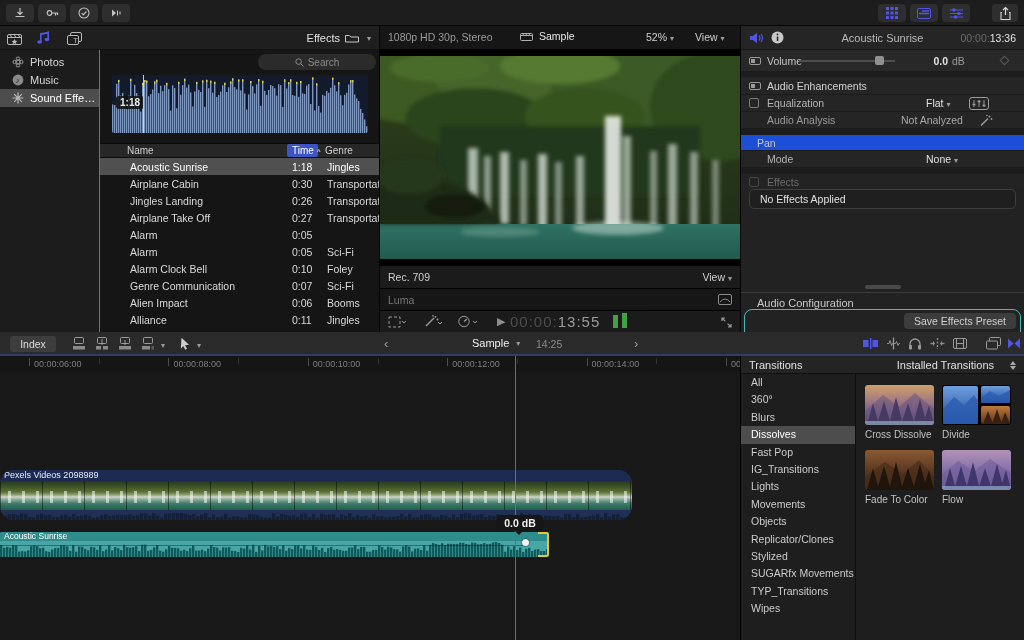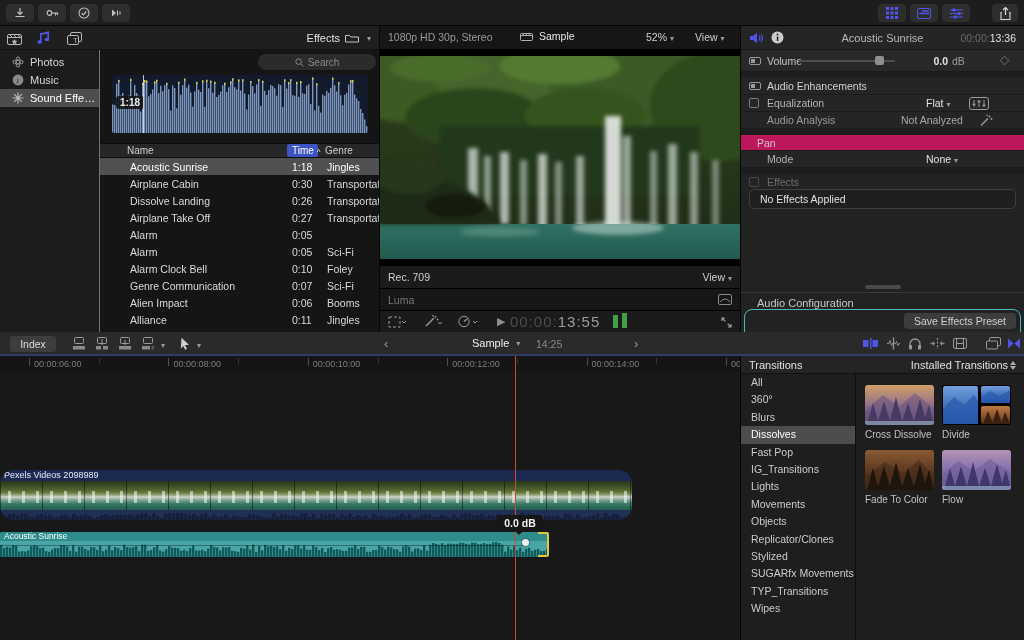--- a/index.html
+++ b/index.html
@@ -103,21 +103,21 @@
   .trim-bracket { position:absolute; left:538px; top:176px; width:11px; height:25px; border:2px solid var(--trimy,#e6c832); border-left:none; border-radius:0 3px 3px 0; }
   .fade-dot { position:absolute; left:522px; top:183px; width:7px; height:7px; border-radius:50%; background:#f2f2f2; box-shadow:0 0 2px rgba(0,0,0,.8); }
   .playhead { position:absolute; left:515px; top:0; width:1px; height:284px; background:var(--playhead,#cc4b2e); }
   .db-tooltip { position:absolute; left:497px; top:159px; width:46px; height:16px; background:#161616; border-radius:4px; color:#f2f2f2; font-size:10.5px; font-weight:bold; text-align:center; line-height:16px; }
   .db-tooltip:after { content:""; position:absolute; left:18px; bottom:-4px; border:4px solid transparent; border-top-color:#161616; border-bottom:none; }
 
   
   .trans-panel { position:absolute; left:740px; top:356px; width:284px; height:348px; background:#1e1e1e; border-left:1px solid #000; }
   .tp-head { position:absolute; left:0; top:0; width:100%; height:18px; background:#242424; border-bottom:1px solid #101010; font-size:11px; }
   .tp-title { position:absolute; left:8px; top:3px; color:#e0e0e0; }
-  .tp-filter { position:absolute; right:8px; top:3px; color:#e0e0e0; display:flex; gap:2px; align-items:center; }
+  .tp-filter { position:absolute; right:8px; top:3px; color:#e0e0e0; display:flex; gap:16px; align-items:center; }
   .updown { display:flex; flex-direction:column; gap:1px; }
   .updown i { width:0; height:0; border-left:3px solid transparent; border-right:3px solid transparent; }
   .updown i.u { border-bottom:4px solid #aaa; } .updown i.d { border-top:4px solid #aaa; }
   .tp-cats { position:absolute; left:0; top:18px; width:115px; bottom:22px; border-right:1px solid #0e0e0e; overflow:hidden; }
   .cat { height:17.4px; line-height:17px; padding-left:10px; font-size:10.5px; color:#cccccc; white-space:nowrap; }
   .cat.sel { background:var(--selection,#4d4d4d); color:#fff; }
   .tp-grid { position:absolute; left:115px; top:18px; right:0; bottom:22px; }
   .thumb { position:absolute; width:69px; height:40px; border-radius:3px; overflow:hidden; background:#111; }
   .thumb-lbl { position:absolute; font-size:10px; color:#c2c2c2; white-space:nowrap; }
   .tp-bottom { position:absolute; left:0; bottom:0; width:100%; height:22px; background:#2b2b2b; border-top:1px solid #111; }
@@ -446,21 +446,21 @@
             <span class="fx-name">Acoustic Sunrise</span>
             <span class="fx-time">1:18</span>
             <span class="fx-genre">Jingles</span>
           </div>
           <div class="fx-row">
             <span class="fx-name">Airplane Cabin</span>
             <span class="fx-time">0:30</span>
             <span class="fx-genre">Transportati</span>
           </div>
           <div class="fx-row">
-            <span class="fx-name">Dissolve Landing</span>
+            <span class="fx-name">Jingles Landing</span>
             <span class="fx-time">0:26</span>
             <span class="fx-genre">Transportati</span>
           </div>
           <div class="fx-row">
             <span class="fx-name">Airplane Take Off</span>
             <span class="fx-time">0:27</span>
             <span class="fx-genre">Transportati</span>
           </div>
           <div class="fx-row">
             <span class="fx-name">Alarm</span>
@@ -651,21 +651,21 @@
         <span class="lbl" style="color:#9a9a9a">Audio Analysis</span>
         <span class="val" style="left:160px;top:2px;color:#a8a8a8">Not Analyzed</span>
         <svg class="abs" style="left:238px;top:2px" width="14" height="13">
             <path d="M2 11.5L9 4.5" stroke="#9a9a9a" stroke-width="1.4"></path>
             <circle cx="10.5" cy="2.5" r="1" fill="#9a9a9a"></circle>
             <circle cx="12.5" cy="5" r="0.9" fill="#9a9a9a"></circle>
             <circle cx="8" cy="1.5" r="0.8" fill="#9a9a9a"></circle>
           </svg>
       </div>
       <div style="height:6px;background:#1d1d1d"></div>
-      <div class="ins-row" style="height:16px;background:#be185d">
+      <div class="ins-row" style="height:16px;background:#1d4ed8">
         <span class="lbl" style="left:16px;color:#c8c8c8">Pan</span>
       </div>
       <div class="ins-row" style="height:17px;background:#252525">
         <span class="lbl" style="color:#b4b4b4">Mode</span>
         <span class="val" style="left:185px;top:2px"><span>None</span><span class="chev">▾</span></span>
       </div>
       <div style="height:6px;background:#1d1d1d"></div>
       <div class="ins-row" style="height:16px;background:#232323;border-bottom:none">
         <span class="cbx dim"></span>
         <span class="lbl" style="color:#6c6c6c">Effects</span>

